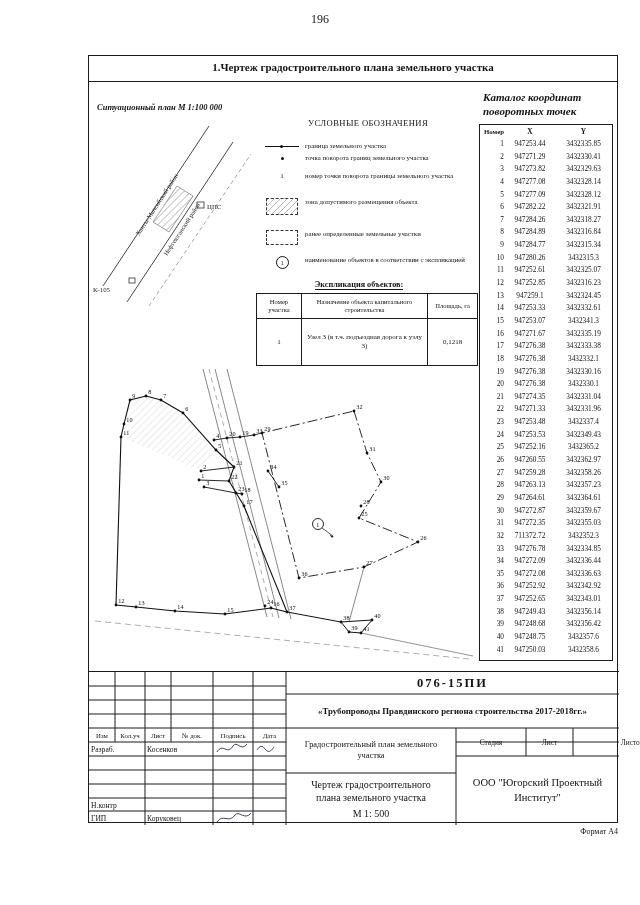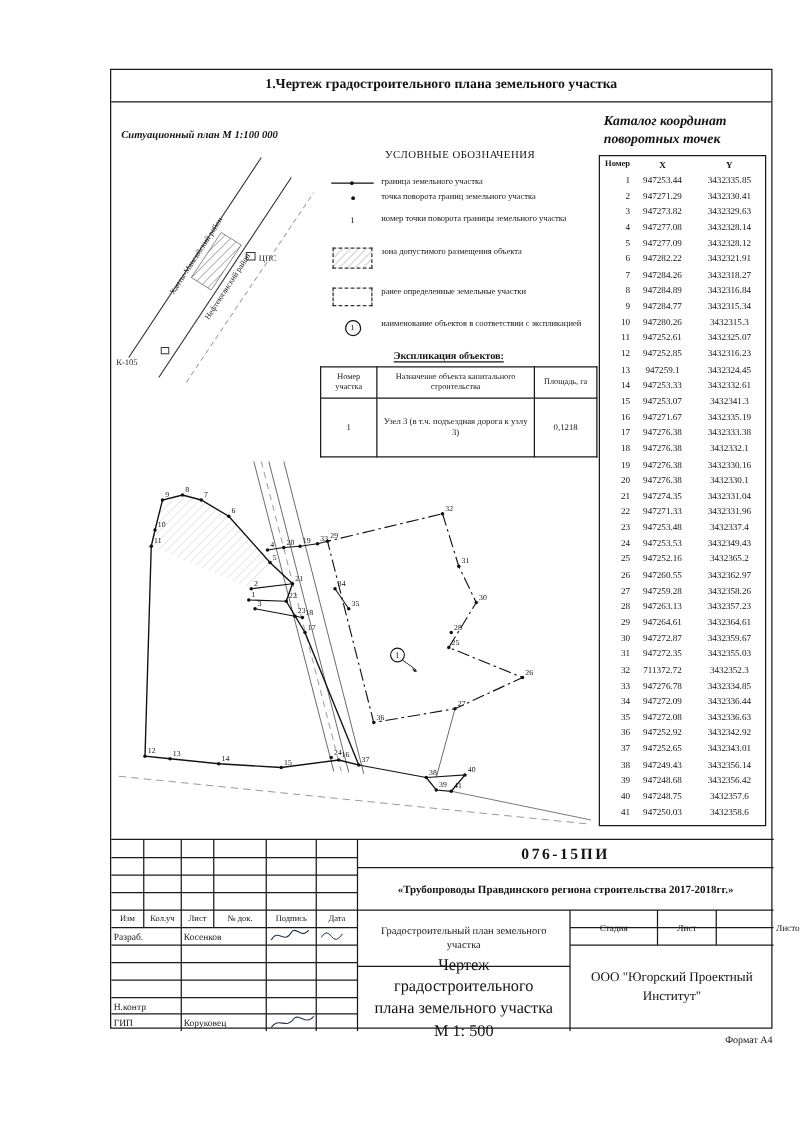--- a/index.html
+++ b/index.html
@@ -59,31 +59,32 @@
 
   .tb{position:absolute;left:0;top:615px;width:530px;height:153px;border-top:1.3px solid #1b1b1b;box-sizing:border-box;}
   .tb-grid{position:absolute;left:0;top:0;}
   .tb-cell{position:absolute;display:flex;align-items:center;justify-content:center;text-align:center;box-sizing:border-box;}
   .tb-docnum{left:197px;top:0;width:333px;height:22px;font-weight:bold;font-size:12.5px;letter-spacing:2px;}
   .tb-project{left:197px;top:22px;width:333px;height:34px;font-weight:600;font-size:8.8px;padding:0 10px;}
   .tb-colhdr{top:56px;height:14px;font-size:6.8px;}
   .tb-role{left:2px;width:52px;height:14px;font-size:7.6px;justify-content:flex-start;text-align:left;}
   .tb-name{left:58px;width:64px;height:14px;font-size:7.6px;justify-content:flex-start;text-align:left;}
   .tb-midtitle{left:197px;top:56px;width:170px;height:45px;font-size:8.4px;padding:0 14px;line-height:1.3;}
-  .tb-drawtitle{left:197px;top:101px;width:170px;height:52px;font-size:13px;padding:0 12px;line-height:1.3;flex-direction:column;}
+  .tb-drawtitle{left:197px;top:101px;width:170px;height:52px;font-size:10px;padding:0 12px;line-height:1.3;flex-direction:column;}
   .tb-scale{margin-top:3px;}
   .tb-stage{top:56px;height:28px;font-size:7.4px;}
   .tb-company{left:367px;top:84px;width:163px;height:69px;font-size:10.5px;line-height:1.35;padding:0 16px;}
   .fmt{position:absolute;left:518px;top:827px;width:100px;text-align:right;font-size:8px;}
 </style>
 </head>
 <body>
 
 <div class="page">
 
+  <div class="page-number">196</div>
 
   <div class="frame">
 
     <div class="sheet-title">1.Чертеж градостроительного плана земельного участка</div>
     <div class="title-sep"></div>
 
     <div class="sit-title">Ситуационный план М 1:100 000</div>
     <svg class="sit-map" width="172" height="200" viewBox="0 0 172 200">
       <defs>
         <pattern id="hatch2" width="5" height="5" patternTransform="rotate(45)" patternUnits="userSpaceOnUse">

